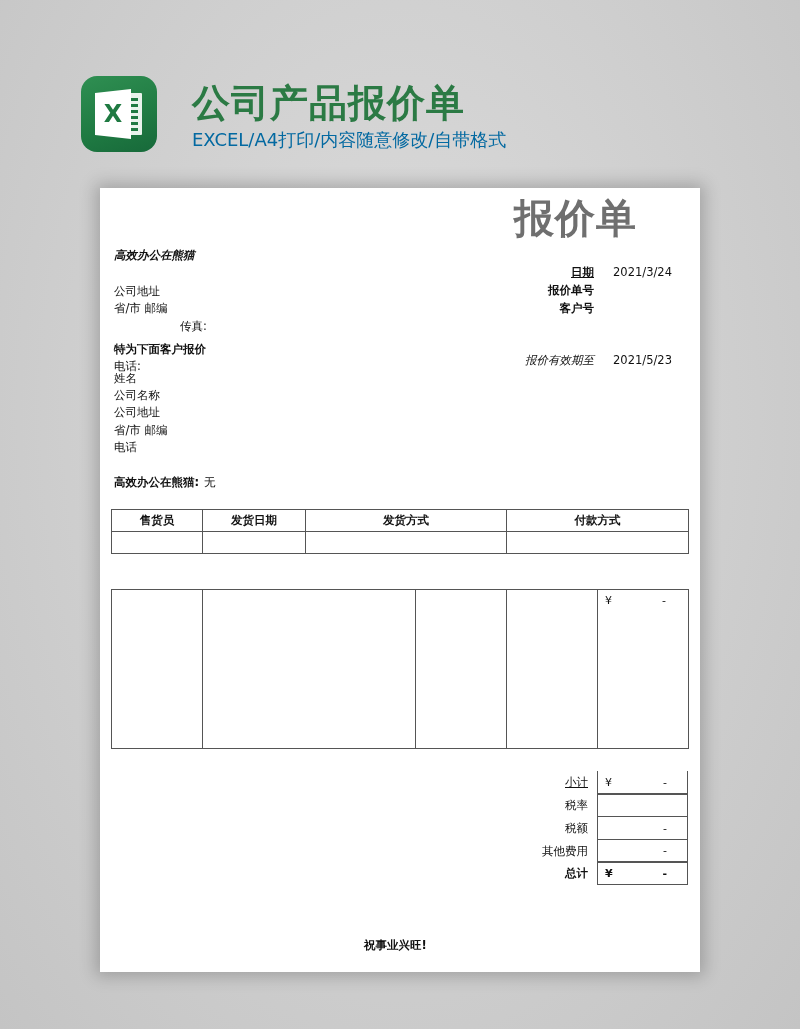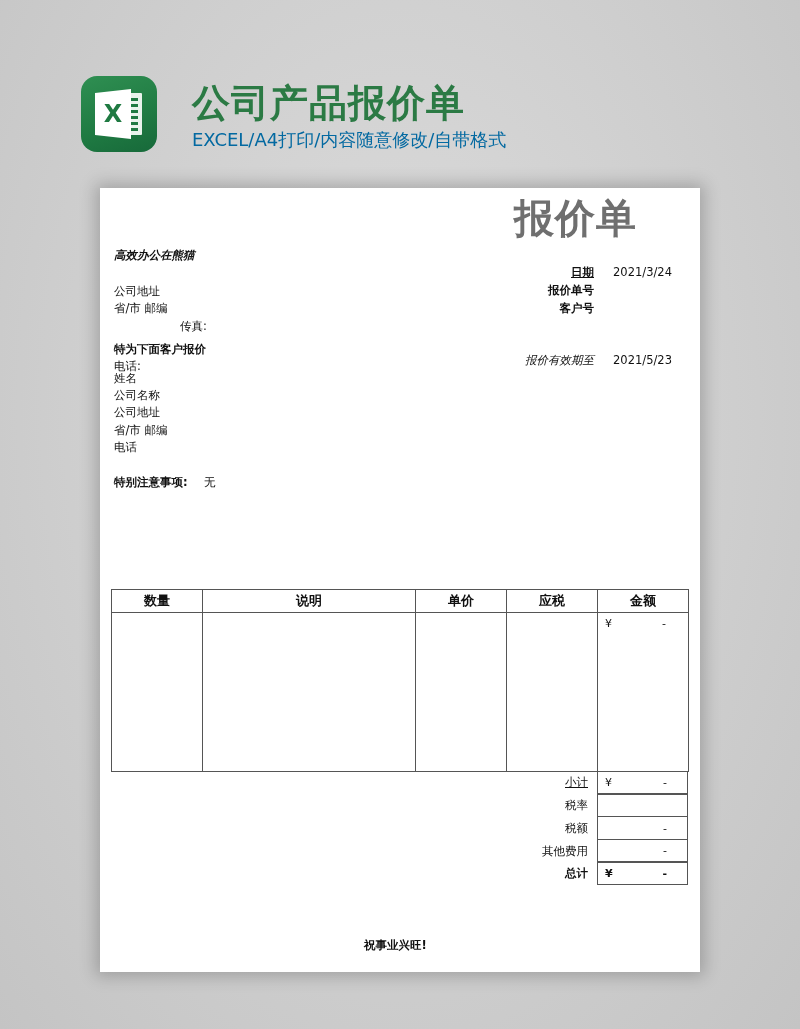--- a/index.html
+++ b/index.html
@@ -114,40 +114,55 @@
   <div class="t b" style="left:14px;top:154px;">特为下面客户报价</div>
   <div class="t" style="left:14px;top:183px;">姓名</div>
   <div class="t" style="left:14px;top:200px;">公司名称</div>
   <div class="t" style="left:14px;top:217px;">公司地址</div>
   <div class="t" style="left:14px;top:235px;">省/市 邮编</div>
   <div class="t" style="left:14px;top:252px;">电话</div>
 
   <div class="t it right-lbl" style="left:394px;top:165px;">报价有效期至</div>
   <div class="t" style="left:513px;top:165px;">2021/5/23</div>
 
-  <div class="t b" style="left:14px;top:287px;">特别注意事项:</div>
+  <div class="t b" style="left:14px;top:287px;">高效办公在熊猫:</div>
   <div class="t" style="left:104px;top:287px;">无</div>
 
-
-  <table class="tbl2">
+  <table class="tbl1">
     <colgroup>
         <col style="width:91px">
-        <col style="width:213px">
-        <col style="width:91px">
-        <col style="width:91px">
-        <col style="width:91px">
+        <col style="width:103px">
+        <col style="width:201px">
+        <col style="width:182px">
       </colgroup>
     <tbody>
         <tr>
-      <th>数量</th>
-      <th>说明</th>
-      <th>单价</th>
-      <th>应税</th>
-      <th>金额</th>
+      <th>售货员</th>
+      <th>发货日期</th>
+      <th>发货方式</th>
+      <th>付款方式</th>
     </tr>
+    <tr>
+      <td></td>
+      <td></td>
+      <td></td>
+      <td></td>
+    </tr>
+  </tbody>
+    </table>
+
+  <table class="tbl2">
+    <colgroup>
+        <col style="width:91px">
+        <col style="width:213px">
+        <col style="width:91px">
+        <col style="width:91px">
+        <col style="width:91px">
+      </colgroup>
+    <tbody>
     <tr>
       <td class="body"></td>
       <td class="body"></td>
       <td class="body"></td>
       <td class="body"></td>
       <td class="body">
         <div class="money">
           <span>¥</span>
           <span>-</span>
         </div>

